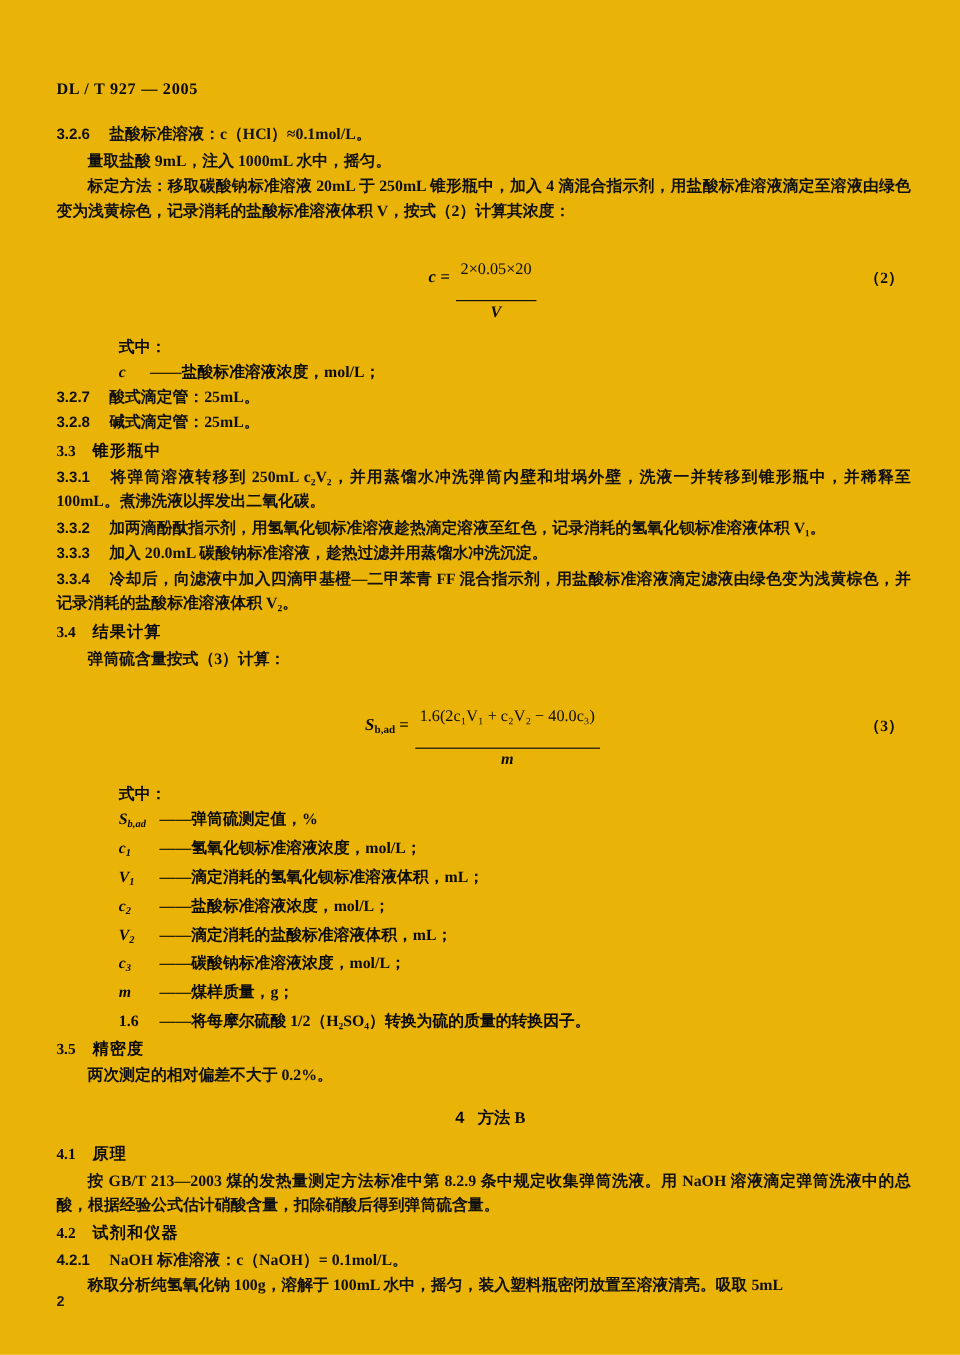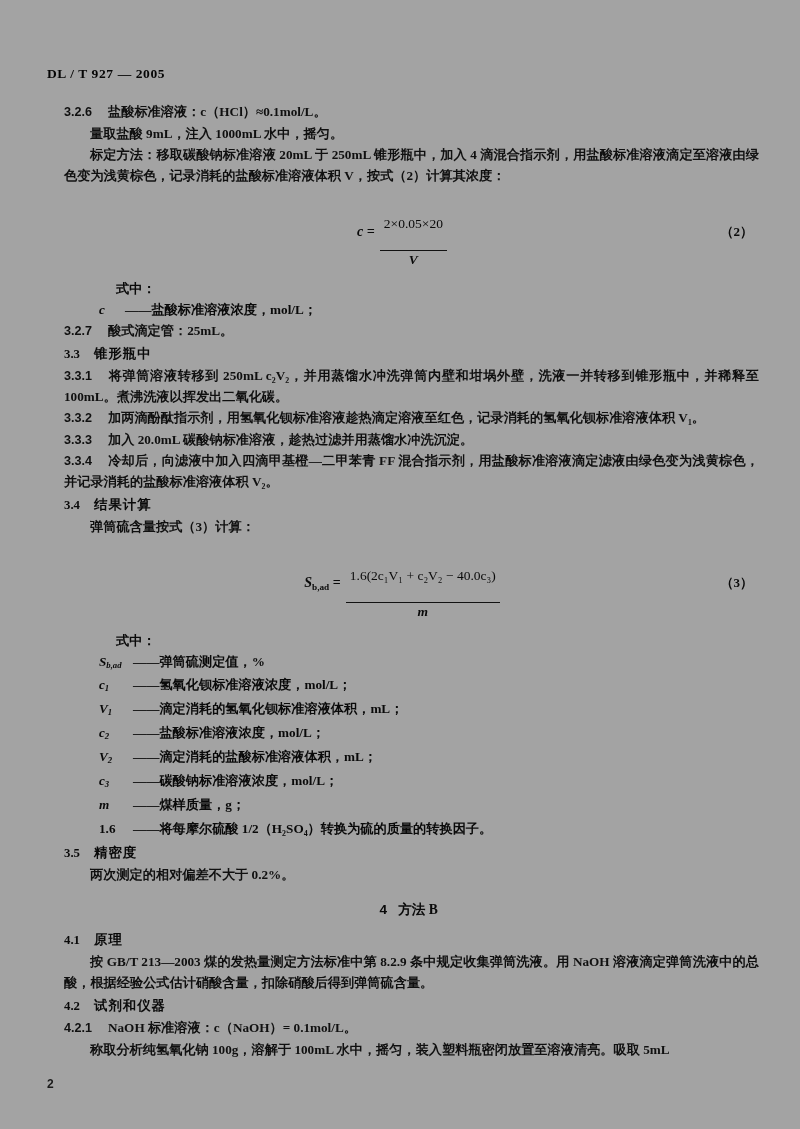--- a/index.html
+++ b/index.html
@@ -14,41 +14,41 @@
     position: relative;
     font-family: "Liberation Serif", "DejaVu Serif", serif;
     color: #0a0a0a;
     overflow: hidden;
   }
   .page {
     position: absolute;
     left: 0; top: 0;
     width: 800px;
     height: 1129px;
-    background: #a3a3a3;
+    background: #eab308;
   }
   .content {
     position: absolute;
     left: 47px;
     top: 66px;
     width: 712px;
   }
 
   
   .std-header {
     font-family: "Liberation Serif", "DejaVu Serif", serif;
     font-weight: bold;
     font-size: 13.5px;
     letter-spacing: 0.6px;
     margin-bottom: 20px;
     color: #060606;
   }
 
   
-  .blk { margin: 0 0 1px 17px; }
+  .blk { margin: 0 0 1px 0; }
 
   .para {
     font-size: 13.2px;
     line-height: 20.5px;
     text-align: justify;
     text-justify: inter-ideograph;
     color: #101010;
     font-weight: bold;
     font-family: "Liberation Serif", "DejaVu Serif", serif;
   }
@@ -211,20 +211,23 @@
     </div>
 
     <div class="shi-zhong blk">式中：</div>
     <div class="defline">
       <span class="sym narrow mvar">c</span><span>——盐酸标准溶液浓度，mol/L；</span>
     </div>
 
     <div class="numbered blk">
       <span class="num">3.2.7</span><span>酸式滴定管：25mL。</span>
     </div>
+    <div class="numbered blk">
+      <span class="num">3.2.8</span><span>碱式滴定管：25mL。</span>
+    </div>
 
     <div class="heading blk">
       <span class="num">3.3</span><span class="htxt">锥形瓶中</span>
     </div>
 
     <div class="numbered blk">
       <span class="num">3.3.1</span><span>将弹筒溶液转移到 250mL c₂V₂，并用蒸馏水冲洗弹筒内壁和坩埚外壁，洗液一并转移到锥形瓶中，并稀释至 100mL。煮沸洗液以挥发出二氧化碳。</span>
     </div>
     <div class="numbered blk">
       <span class="num">3.3.2</span><span>加两滴酚酞指示剂，用氢氧化钡标准溶液趁热滴定溶液至红色，记录消耗的氢氧化钡标准溶液体积 V₁。</span>

